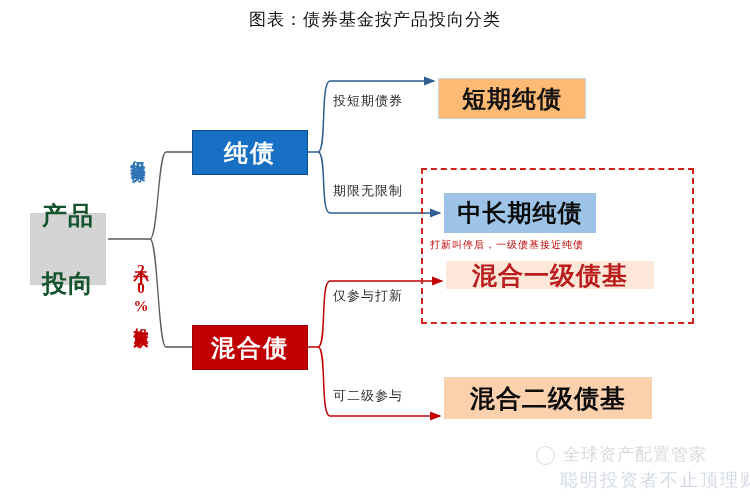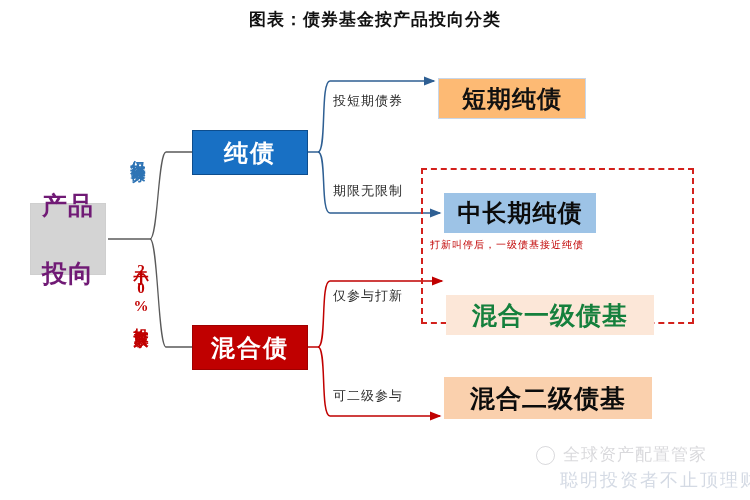--- a/index.html
+++ b/index.html
@@ -21,21 +21,21 @@
     height: 500px;
   }
   
   .chart-title {
     position: absolute;
     left: 0;
     top: 8px;
     width: 750px;
     text-align: center;
     font-family: "Liberation Sans", "DejaVu Sans", sans-serif;
-    font-weight: bold;
+    font-weight: normal;
     font-size: 17px;
     color: #111111;
     letter-spacing: 1px;
   }
   
   #links {
     position: absolute;
     left: 0; top: 0;
     width: 750px;
     height: 500px;
@@ -47,25 +47,25 @@
     box-sizing: border-box;
     display: flex;
     align-items: center;
     justify-content: center;
     font-family: "Liberation Sans", "DejaVu Sans", sans-serif;
     font-weight: bold;
     white-space: nowrap;
   }
   .node-root {
     left: 30px;
-    top: 203px;
+    top: 213px;
     width: 76px;
     height: 72px;
     background: #d4d4d4;
-    color: #701a75;
+    color: #14532d;
     font-size: 25px;
     line-height: 1.12;
     letter-spacing: 1px;
     flex-direction: column;
     border: 1px solid #cfcfcf;
     gap: 40px;
   }
   .node-root span { display: block; }
 
   .node-pure {
@@ -108,26 +108,25 @@
     height: 40px;
     background: #9dc3e6;
     color: #0c0c0c;
     font-size: 24px;
     letter-spacing: 1px;
   }
   .node-lvl1 {
     left: 446px;
     top: 261px;
     width: 208px;
-    height: 40px;
+    height: 28px;
     background: #fce7d8;
-    color: #15803d;
+    color: #b91c1c;
     font-size: 25px;
     letter-spacing: 1px;
-    margin-top: 34px;
   }
   .node-lvl2 {
     left: 444px;
     top: 377px;
     width: 208px;
     height: 42px;
     background: #fad0ad;
     color: #0c0c0c;
     font-size: 25px;
     letter-spacing: 1px;

